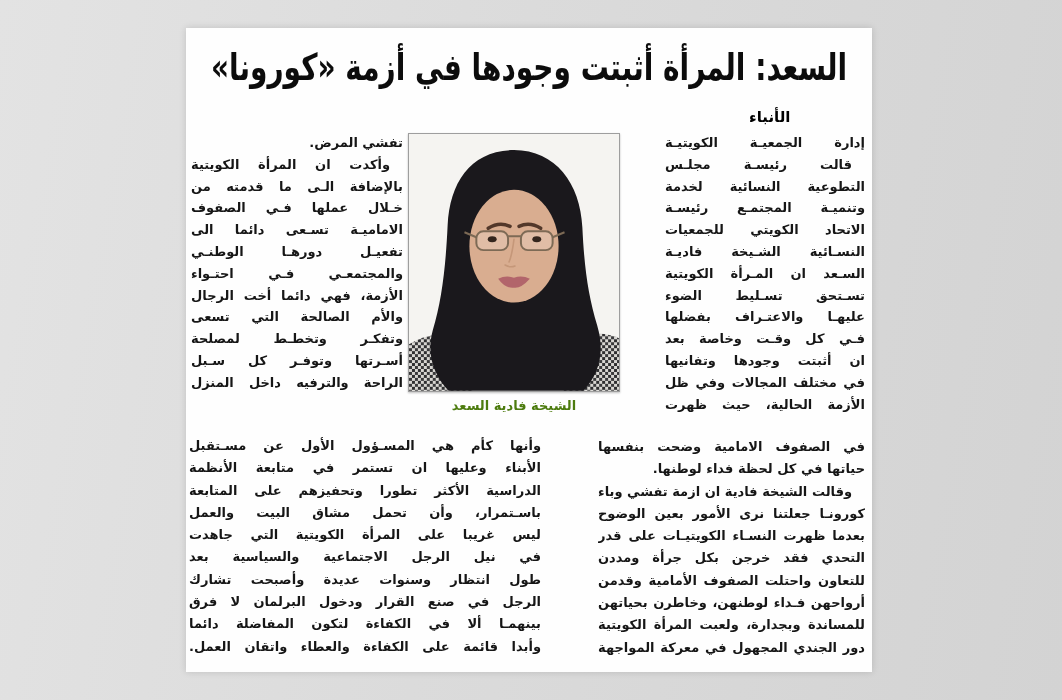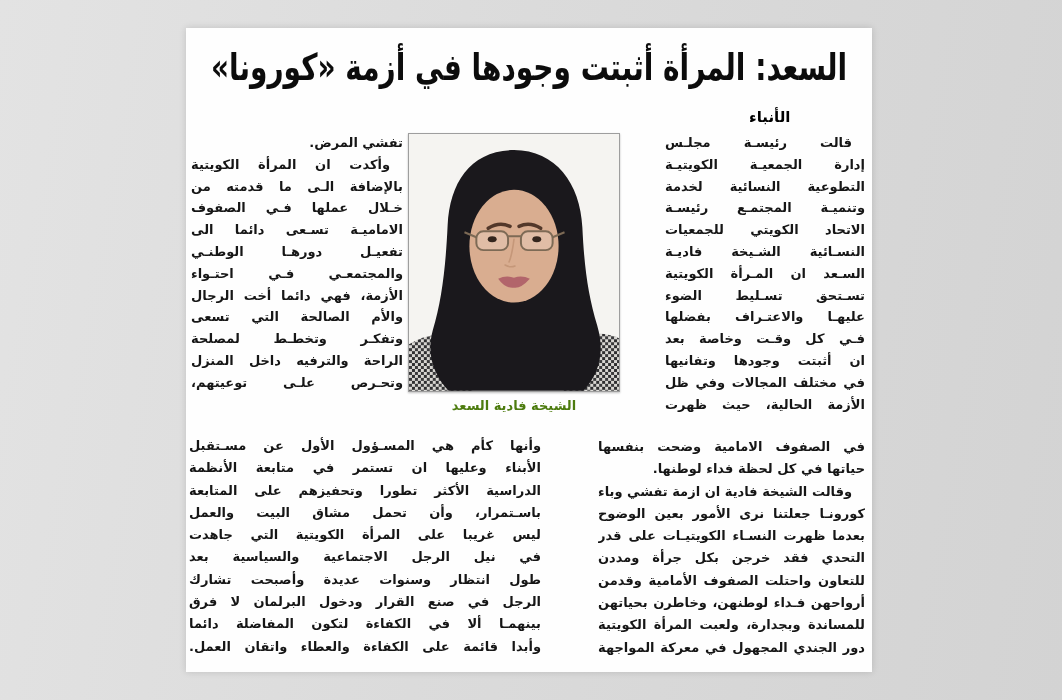--- a/index.html
+++ b/index.html
@@ -53,22 +53,22 @@
 </head>
 <body>
 
 <div class="panel">
 
   <h1 class="headline">السعد: المرأة أثبتت وجودها في أزمة «كورونا»</h1>
 
   <div class="logo">الأنباء</div>
 
   <div class="col right-narrow">
+      <div class="tline">إدارة الجمعيـة الكويتيـة</div>
       <div class="tline s-i">قالت رئيسـة مجلـس</div>
-      <div class="tline">إدارة الجمعيـة الكويتيـة</div>
       <div class="tline">التطوعية النسائية لخدمة</div>
       <div class="tline">وتنميـة المجتمـع رئيسـة</div>
       <div class="tline">الاتحاد الكويتي للجمعيات</div>
       <div class="tline">النسـائية الشـيخة فاديـة</div>
       <div class="tline">السـعد ان المـرأة الكويتية</div>
       <div class="tline">تسـتحق تسـليط الضوء</div>
       <div class="tline">عليهـا والاعتـراف بفضلها</div>
       <div class="tline">فـي كل وقـت وخاصة بعد</div>
       <div class="tline">ان أثبتت وجودها وتفانيها</div>
       <div class="tline">في مختلف المجالات وفي ظل</div>
@@ -90,22 +90,22 @@
       <div class="tline s-e">تفشي المرض.</div>
       <div class="tline s-i">وأكدت ان المرأة الكويتية</div>
       <div class="tline">بالإضافة الـى ما قدمته من</div>
       <div class="tline">خـلال عملها فـي الصفوف</div>
       <div class="tline">الاماميـة تسـعى دائما الى</div>
       <div class="tline">تفعيـل دورهـا الوطنـي</div>
       <div class="tline">والمجتمعـي فـي احتـواء</div>
       <div class="tline">الأزمة، فهي دائما أخت الرجال</div>
       <div class="tline">والأم الصالحة التي تسعى</div>
       <div class="tline">وتفكـر وتخطـط لمصلحة</div>
+      <div class="tline">أسـرتها وتوفـر كل سـبل</div>
       <div class="tline">الراحة والترفيه داخل المنزل</div>
-      <div class="tline">وتحـرص علـى توعيتهم،</div>
     </div>
   <div class="col wide left-wide">
       <div class="tline">وأنها كأم هي المسـؤول الأول عن مسـتقبل</div>
       <div class="tline">الأبناء وعليها ان تستمر في متابعة الأنظمة</div>
       <div class="tline">الدراسية الأكثر تطورا وتحفيزهم على المتابعة</div>
       <div class="tline">باسـتمرار، وأن تحمل مشاق البيت والعمل</div>
       <div class="tline">ليس غريبا على المرأة الكويتية التي جاهدت</div>
       <div class="tline">في نيل الرجل الاجتماعية والسياسية بعد</div>
       <div class="tline">طول انتظار وسنوات عديدة وأصبحت تشارك</div>
       <div class="tline">الرجل في صنع القرار ودخول البرلمان لا فرق</div>

